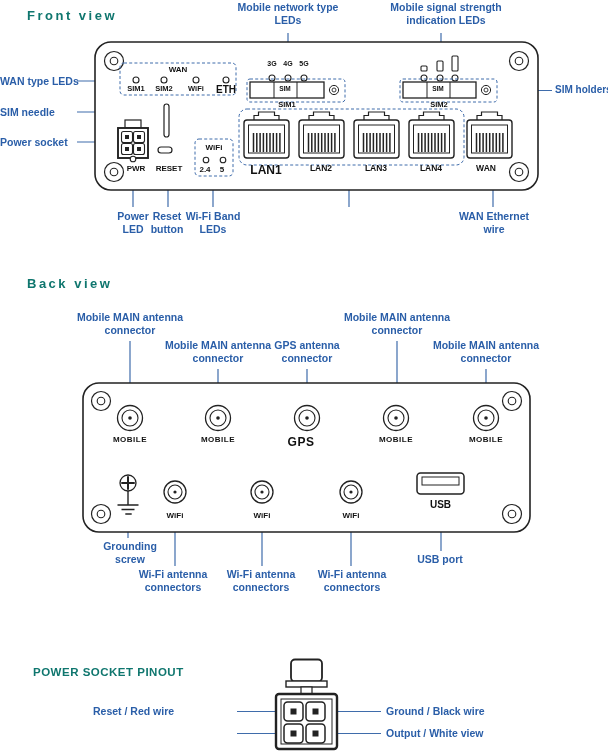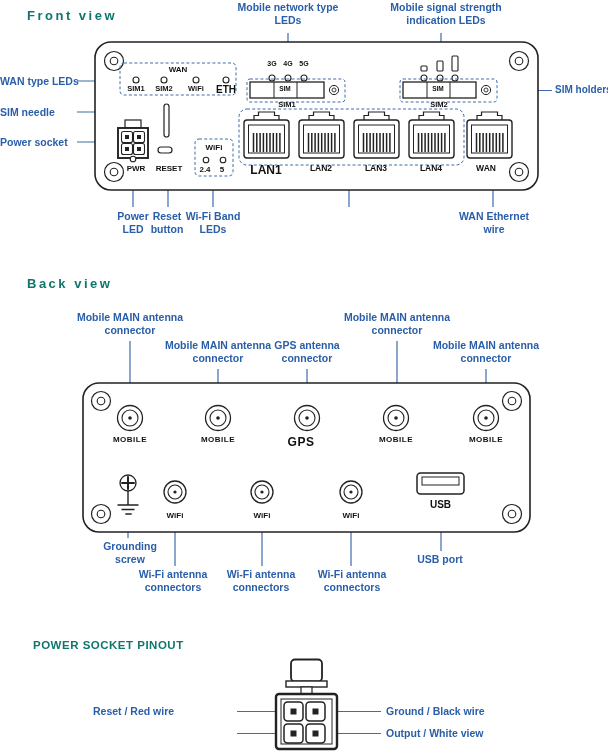--- a/index.html
+++ b/index.html
@@ -250,18 +250,18 @@
   <div class="plbl" style="left:242px;top:511px;width:40px;font-size:8px">WiFi</div>
   <div class="plbl" style="left:331px;top:511px;width:40px;font-size:8px">WiFi</div>
   <div class="plbl" style="left:420px;top:499px;width:41px;font-size:10px">USB</div>
 
   <div class="lbl" style="left:102px;top:540px;width:56px">Grounding screw</div>
   <div class="lbl" style="left:133px;top:568px;width:80px">Wi-Fi antenna connectors</div>
   <div class="lbl" style="left:221px;top:568px;width:80px">Wi-Fi antenna connectors</div>
   <div class="lbl" style="left:312px;top:568px;width:80px">Wi-Fi antenna connectors</div>
   <div class="lbl" style="left:405px;top:553px;width:70px">USB port</div>
 
-  <div class="sec" style="left:33px;top:639px;font-size:11.5px;letter-spacing:.5px">POWER SOCKET PINOUT</div>
+  <div class="sec" style="left:33px;top:666px;font-size:11.5px;letter-spacing:.5px">POWER SOCKET PINOUT</div>
   <div class="lbl r" style="left:93px;top:705px;width:140px">Reset / Red wire</div>
   <div class="lbl l" style="left:386px;top:705px">Ground / Black wire</div>
   <div class="lbl l" style="left:386px;top:727px">Output / White view</div>
 
 </div>
 
 </body></html>

